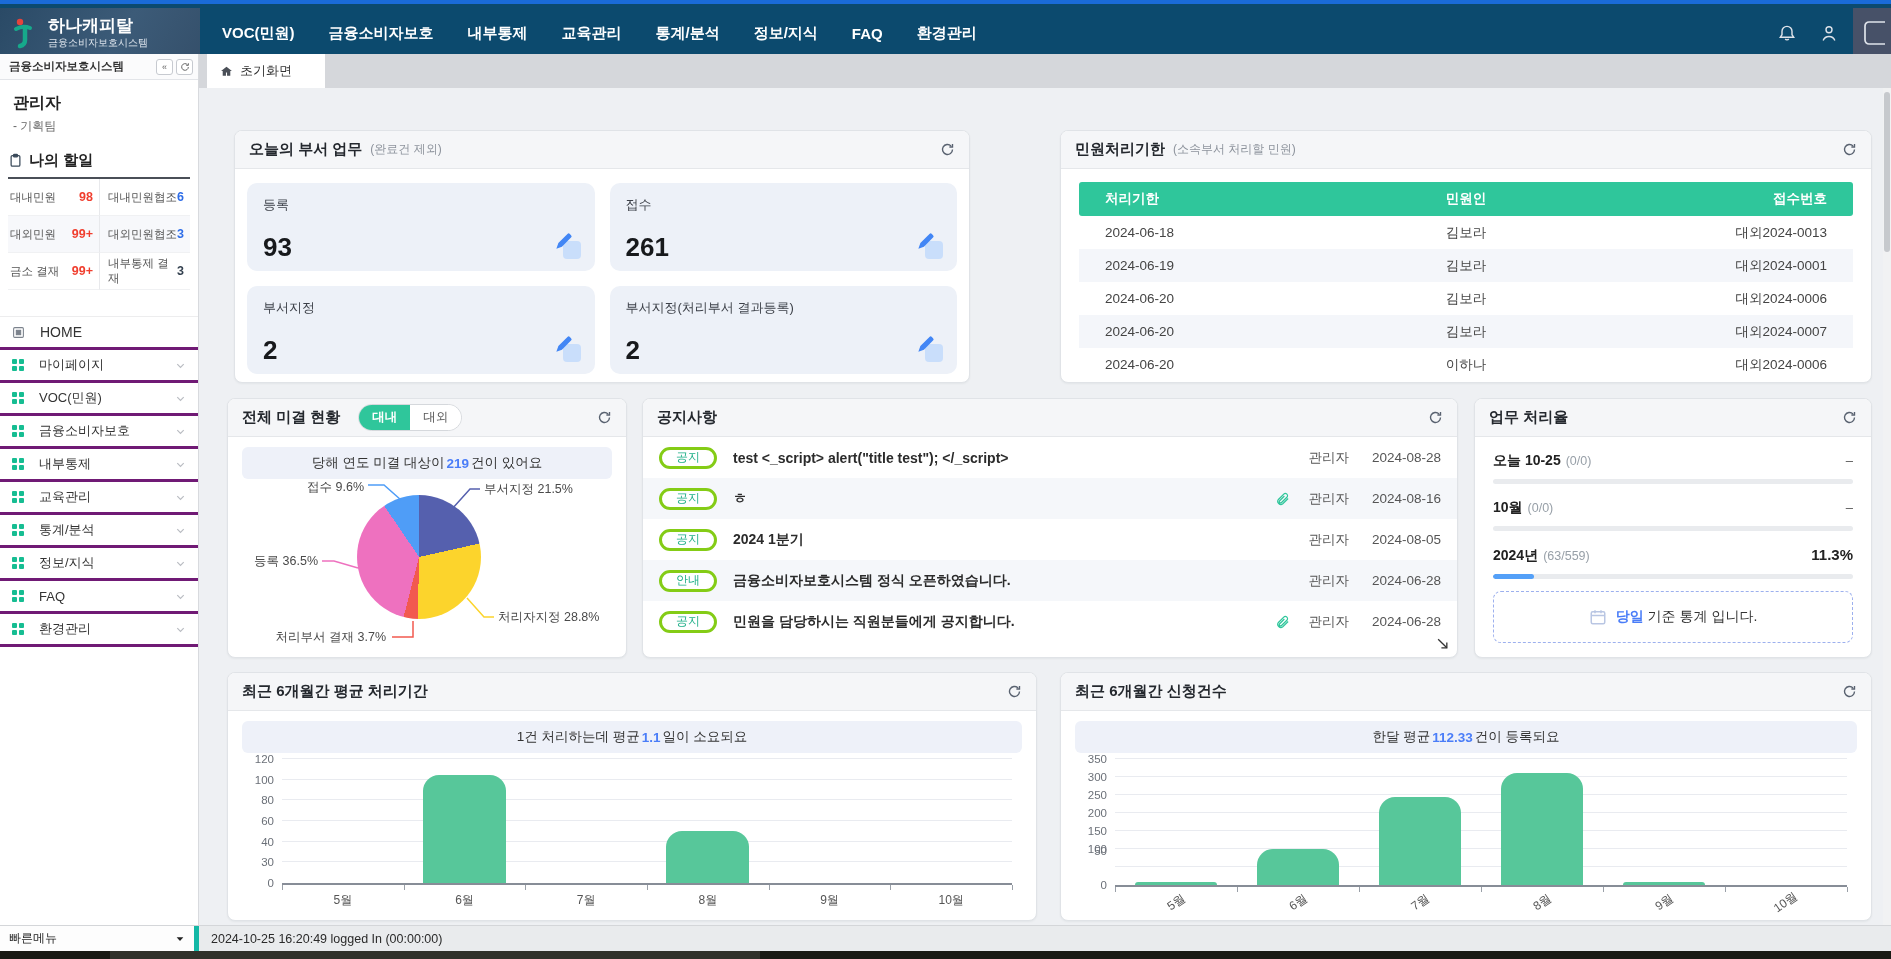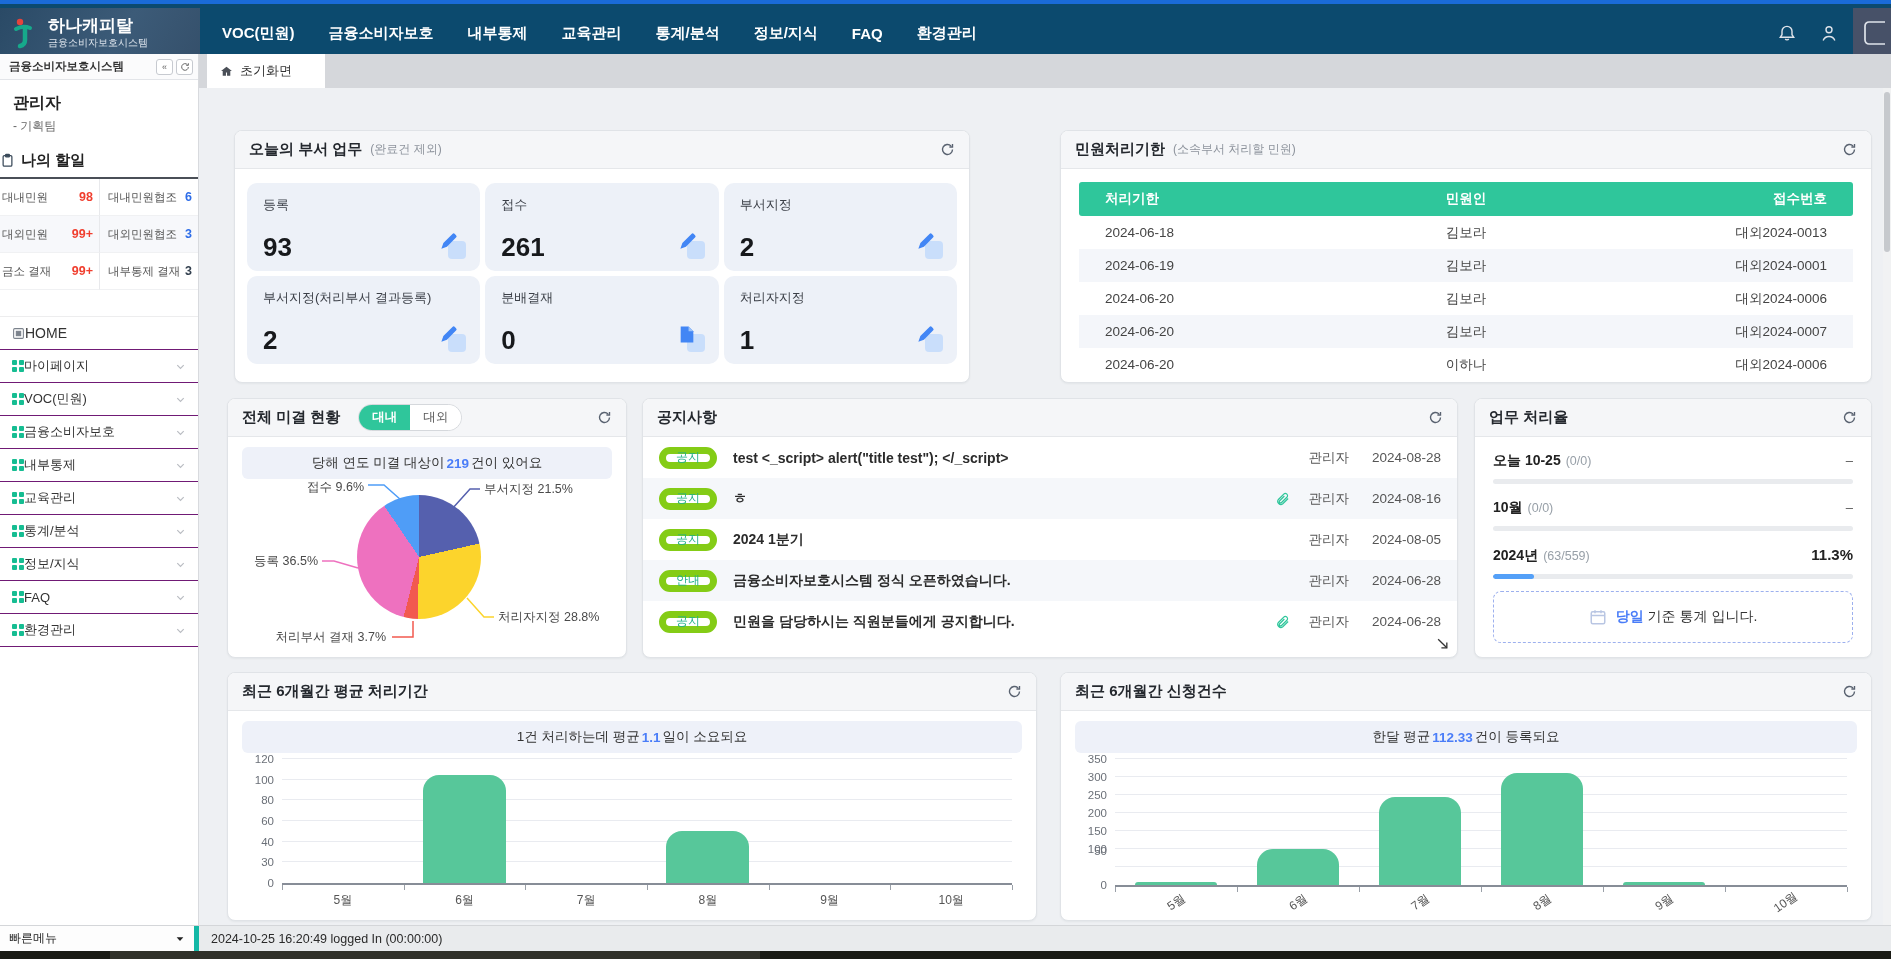--- a/index.html
+++ b/index.html
@@ -24,33 +24,33 @@
   .sidebar { position:absolute; top:54px; left:0; width:199px; height:871px;
     background:#fff; border-right:1px solid #d8dade; }
   .sb-head { height:26px; display:flex; align-items:center; padding:0 5px 0 9px;
     border-bottom:1px solid #e3e5e9; background:#fbfbfc; }
   .sb-head-title { flex:1; font-size:11.5px; font-weight:bold; color:#333; }
   .sb-btn { width:17px; height:16px; border:1px solid #c7cad0; background:#fff; border-radius:3px;
     display:flex; align-items:center; justify-content:center; font-size:9px; color:#666; margin-left:3px; cursor:pointer; }
   .sb-profile { padding:13px 13px 4px; }
   .sb-role { font-size:16px; font-weight:bold; color:#222; }
   .sb-team { font-size:12px; color:#666; margin-top:4px; }
-  .sb-todo { margin:12px 0 0; }
+  .sb-todo { margin:12px 8px 0; }
   .sb-todo-head { display:flex; align-items:center; gap:6px; padding-bottom:7px; border-bottom:2px solid #4a4f57; }
   .sb-todo-title { font-size:15px; font-weight:bold; color:#222; }
   .sb-grid { display:grid; grid-template-columns:1fr 1fr; }
   .sb-cell { display:flex; justify-content:space-between; align-items:center; height:37px;
     font-size:11.5px; color:#555; border-bottom:1px solid #f0f1f3; padding:0 6px 0 2px; }
   .sb-cell.right { border-left:1px solid #e8e9ec; padding-left:8px; }
   .sb-cell.shade { background:#f7f8fb; }
   .sb-val { font-size:12.5px; font-weight:bold; }
   .v-red { color:#f03e2e; } .v-blue { color:#2e6de8; } .v-dark { color:#33404f; }
   .sb-menu { margin-top:26px; border-top:1px solid #ededee; }
-  .sb-item { height:33px; display:flex; align-items:center; padding:0 12px; gap:0;
-    border-bottom:1px solid #701a75; cursor:pointer; background:#fff; }
+  .sb-item { height:33px; display:flex; align-items:center; padding:0 12px; gap:15px;
+    border-bottom:3px solid #701a75; cursor:pointer; background:#fff; }
   .sb-item-label { flex:1; font-size:13px; color:#333; }
   .grid-icon { width:12px; height:12px; display:grid; grid-template-columns:5px 5px; grid-template-rows:5px 5px; gap:2px; }
   .grid-icon i { background:#16bd92; border-radius:1px; }
 
   
   .main { position:absolute; top:54px; left:199px; width:1692px; height:871px; background:#eef0f3; }
   .tabstrip { position:absolute; top:0; left:0; right:0; height:34px; background:#d5d7db; }
   .tab { position:absolute; left:8px; top:0; width:118px; height:34px; background:#fff;
     display:flex; align-items:center; gap:7px; padding-left:13px; cursor:pointer; }
   .tab-label { font-size:13px; color:#333; }
@@ -66,21 +66,21 @@
 
   #p-today   { left:35px;   top:42px;  width:736px; height:253px; }
   #p-deadline{ left:861px;  top:42px;  width:812px; height:253px; }
   #p-pending { left:28px;   top:310px; width:400px; height:260px; }
   #p-notice  { left:443px;  top:310px; width:816px; height:260px; }
   #p-rate    { left:1275px; top:310px; width:398px; height:260px; }
   #p-avg     { left:28px;   top:584px; width:810px; height:249px; }
   #p-req     { left:861px;  top:584px; width:812px; height:249px; }
 
   
-  .cards { display:grid; grid-template-columns:repeat(3,1fr); gap:5px; padding:14px 12px; }
+  .cards { display:grid; grid-template-columns:repeat(2,1fr); gap:15px; padding:14px 12px; }
   .card { background:#edf1f8; border-radius:10px; height:88px; padding:13px 16px; position:relative; cursor:pointer; }
   .card-label { font-size:13px; color:#3c4048; white-space:nowrap; }
   .card-value { position:absolute; left:16px; bottom:8px; font-size:26px; font-weight:bold; color:#17191c; }
   .card-icon { position:absolute; right:14px; bottom:12px; width:27px; height:27px; }
   .card-icon .sq { position:absolute; right:0; bottom:0; width:18px; height:18px; background:#c9defb; border-radius:4px; }
   .card-icon svg { position:absolute; left:0; top:0; }
 
   
   .dtable { margin:13px 18px; }
   .dt-head { display:flex; background:#2fc69b; color:#fff; font-weight:bold; font-size:13.5px;
@@ -99,21 +99,21 @@
   .pill { font-size:12.5px; padding:4px 13px; cursor:pointer; background:#fff; color:#555; }
   .pill.active { background:#2fc69b; color:#fff; font-weight:bold; }
   .pie-wrap { position:relative; height:178px; }
   .pie { position:absolute; left:129px; top:16px; width:124px; height:124px; border-radius:50%; }
   .pie-label { position:absolute; font-size:12.5px; color:#4a4a4a; white-space:nowrap; }
   .pie-lines { position:absolute; inset:0; pointer-events:none; }
 
   
   .n-row { height:41px; display:flex; align-items:center; padding:0 16px; cursor:pointer; }
   .n-row:nth-child(even) { background:#f5f7fa; }
-  .badge { width:58px; height:22px; border:7px solid #84cc16; color:#1faf88; border-radius:13px;
+  .badge { width:58px; height:22px; border:3px solid #84cc16; color:#1faf88; border-radius:13px;
     font-size:12px; display:flex; align-items:center; justify-content:center; flex:none; background:#fff; }
   .n-title { margin-left:16px; flex:1; font-size:14px; font-weight:600; color:#2b2b2b;
     white-space:nowrap; overflow:hidden; text-overflow:ellipsis; }
   .n-clip { width:26px; color:#2fc69b; display:flex; justify-content:center; flex:none; }
   .n-author { width:54px; text-align:right; font-size:13.5px; color:#555; flex:none; }
   .n-date { width:92px; text-align:right; font-size:13.5px; color:#555; flex:none; }
   .cursor-glyph { position:absolute; right:8px; bottom:3px; color:#333; }
 
   
   .r-row { margin:15px 18px 0; }

